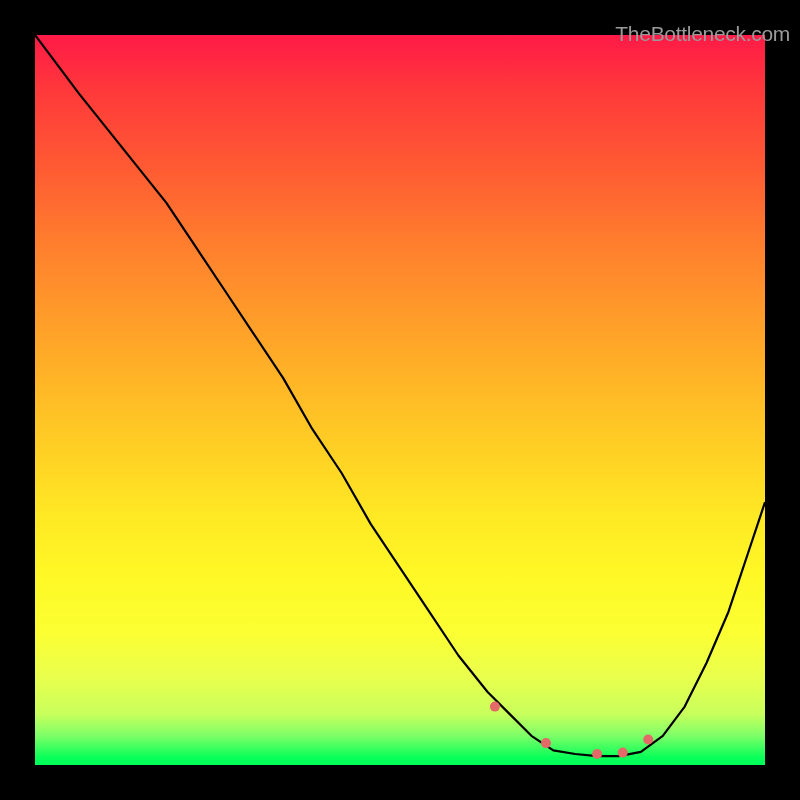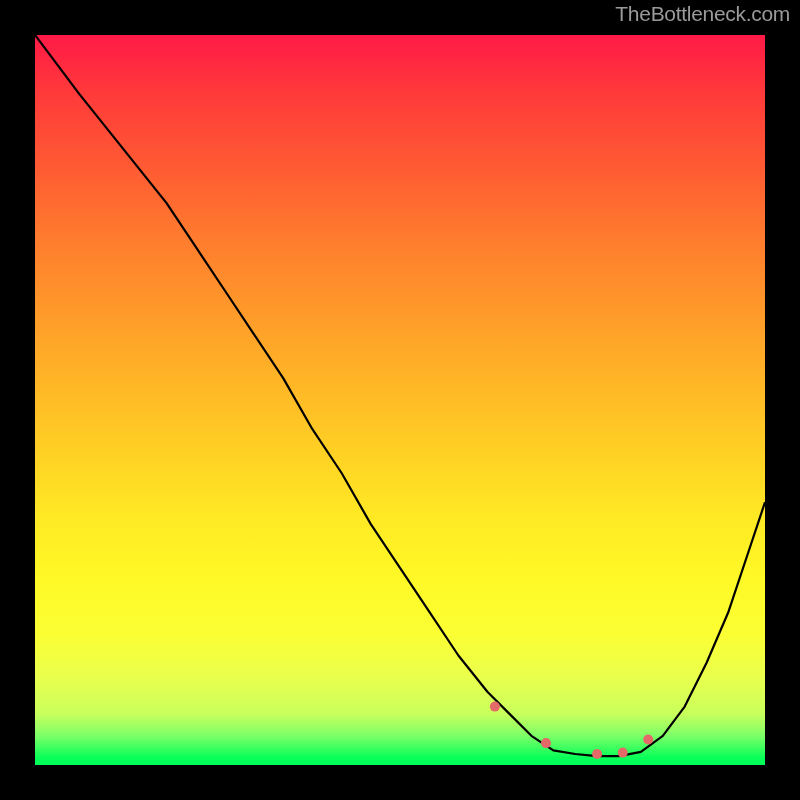--- a/index.html
+++ b/index.html
@@ -31,21 +31,21 @@
       #fbff33 82%,
       #e9ff4d 88%,
       #c8ff5c 93%,
       #7dff68 96%,
       #08ff58 99%,
       #00ff57 100%);
     overflow: hidden;
   }
   .attribution {
     position: absolute;
-    top: 2px;
+    top: 22px;
     right: 10px;
     color: #9a9a9a;
     font-size: 21px;
     font-weight: 500;
     letter-spacing: -0.3px;
     z-index: 10;
   }
   svg.curve {
     position: absolute;
     left: 0;

